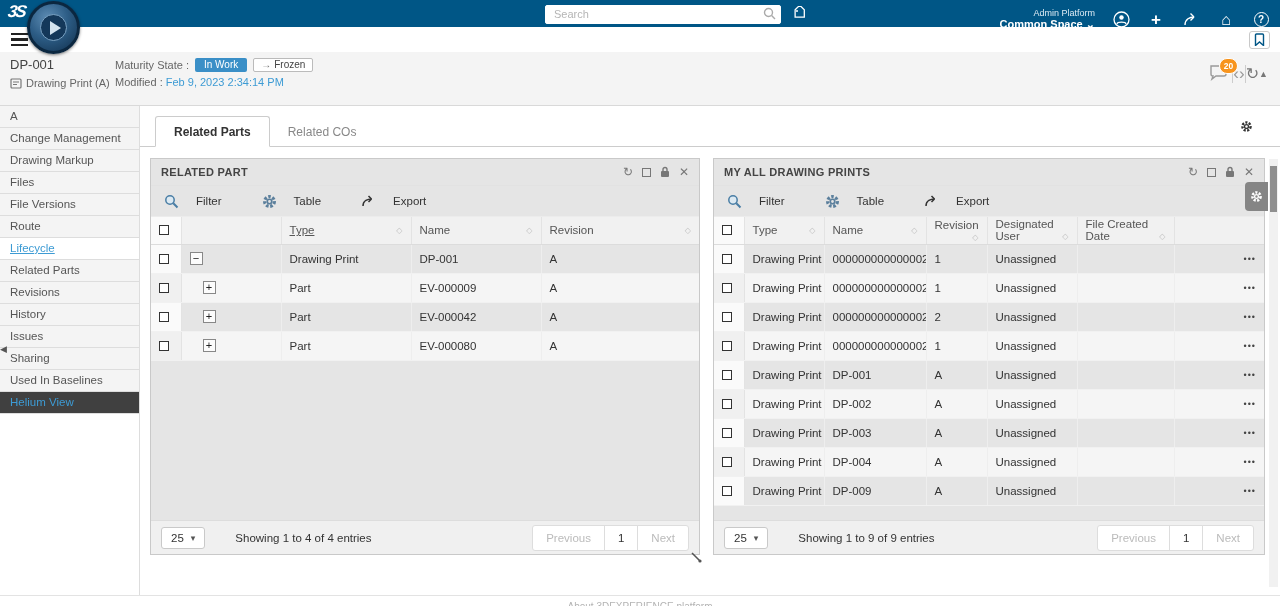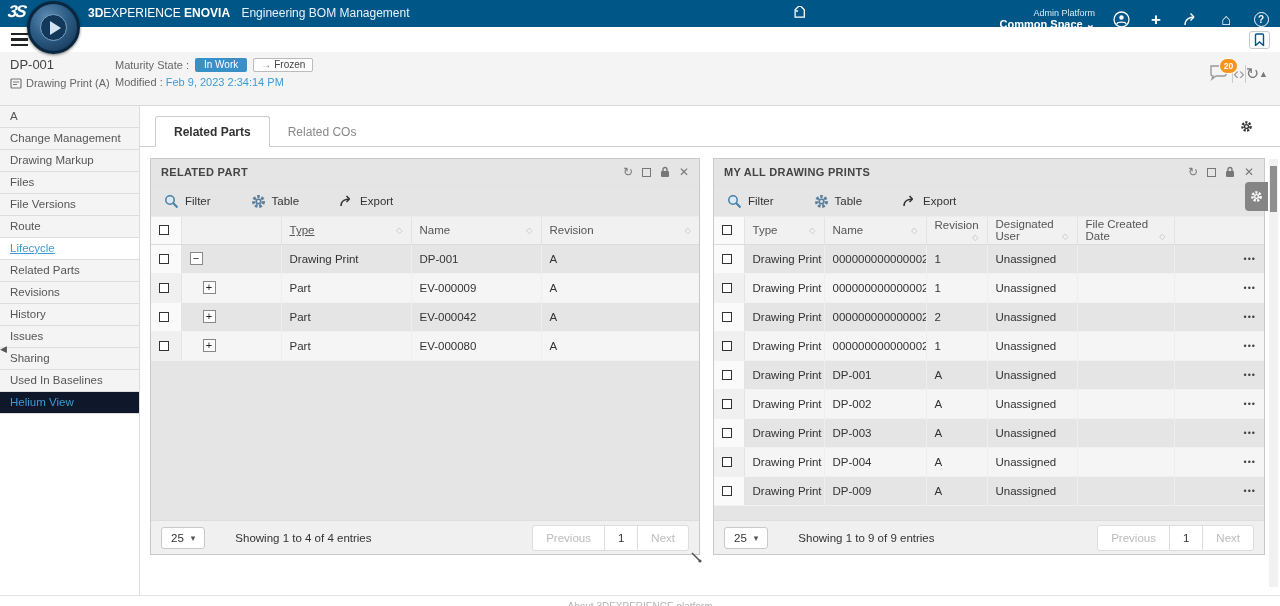--- a/index.html
+++ b/index.html
@@ -70,21 +70,21 @@
   .chev { font-size:17px; color:#999; cursor:pointer; line-height:14px; }
   .refr { font-size:16px; color:#777; cursor:pointer; line-height:14px; }
   .coll { font-size:9px; color:#777; cursor:pointer; }
 
   
   .main { display:flex; height:489px; }
   .sidebar { width:140px; border-right:1px solid #ddd; background:#fff; position:relative; }
   .side-item { padding:4px 10px 5px; border-bottom:1px solid #ddd; background:#f4f4f4; color:#555;
     font-size:11.5px; cursor:pointer; }
   .side-item.active { background:#fff; color:#3d9bd4; text-decoration:underline; }
-  .side-item.link { background:#0f172a; color:#3d9bd4; }
+  .side-item.link { background:#404040; color:#3d9bd4; }
   .side-collapse { position:absolute; left:-141px; top:240px; font-size:9px; color:#555; cursor:pointer; }
   .content { flex:1; position:relative; background:#fff; }
   .tabbar { height:41px; border-bottom:1px solid #ccc; display:flex; align-items:flex-end;
     padding-left:15px; position:relative; }
   .tab { padding:8px 18px 7px; font-size:12px; color:#888; cursor:pointer; }
   .tab.active { background:#fff; border:1px solid #ccc; border-bottom:1px solid #fff; margin-bottom:-1px;
     border-radius:3px 3px 0 0; font-weight:bold; color:#333; }
   .tabgear { position:absolute; right:27px; bottom:9px; color:#333; cursor:pointer; }
 
   
@@ -92,21 +92,21 @@
   .panel { height:397px; border:1px solid #c9c9c9; background:#e5e5e5; display:flex; flex-direction:column;
     position:relative; }
   .panel.pl { width:550px; }
   .panel.pr { width:552px; }
   .p-head { height:27px; border-bottom:1px solid #e2e2e2; display:flex; align-items:center; padding:0 10px; flex:none; }
   .p-title { font-size:11px; font-weight:bold; color:#444; letter-spacing:.3px; }
   .p-icons { margin-left:auto; display:flex; align-items:center; gap:9px; color:#777; }
   .p-icons .g { cursor:pointer; font-size:12px; line-height:12px; color:#777; }
   .sq { width:9px; height:9px; border:1.3px solid #777; display:inline-block; cursor:pointer; }
   .p-tools { height:31px; display:flex; align-items:center; padding:0 13px; border-bottom:1px solid #ececec; flex:none; }
-  .tool { display:flex; align-items:center; gap:6px; margin-right:40px; font-size:11.5px; color:#333; cursor:pointer; }
+  .tool { display:flex; align-items:center; gap:17px; margin-right:40px; font-size:11.5px; color:#333; cursor:pointer; }
   .gearblue { color:#5b7f9c; }
   .p-body { flex:1; overflow:hidden; }
   table { width:100%; border-collapse:collapse; table-layout:fixed; font-size:11.5px; color:#333; }
   thead th { background:#f1f1f1; border-bottom:1px solid #dcdcdc; border-right:1px solid #e3e3e3;
     height:27px; font-weight:normal; color:#555; text-align:left; padding:0 8px; }
   thead th:last-child { border-right:none; }
   tbody td { height:29px; padding:0 8px; border-right:1px solid #eeeeee; border-bottom:1px solid #f1f1f1;
     white-space:nowrap; overflow:hidden; }
   tbody td:last-child { border-right:none; }
   tr.stripe td { background:#f5f5f5; }
@@ -145,24 +145,26 @@
 </head>
 <body>
 
 <div class="topbar">
   <span class="swirl">3S</span>
   <div class="compass">
     <div class="inner">
         <div class="play"></div>
       </div>
   </div>
-  <div class="brandline">
-    <span class="b">3D</span><span class="lt">EXPERIENCE</span>
-    <span class="b">ENOVIA</span>
-    <span class="app">Engineering BOM Management</span>
+  <div class="searchwrap">
+    <input type="text" placeholder="Search" style="">
+    <svg width="13" height="13" viewBox="0 0 13 13">
+        <circle cx="5.5" cy="5.5" r="4" fill="none" stroke="#aaa" stroke-width="1.4"></circle>
+        <line x1="8.6" y1="8.6" x2="12" y2="12" stroke="#aaa" stroke-width="1.4"></line>
+      </svg>
   </div>
   <div class="tagbtn">
     <svg width="15" height="15" viewBox="0 0 15 15">
         <path d="M8.3 1.5 L13.5 6.7 L7 13.2 L1.8 8 L1.8 1.5 Z" fill="none" stroke="#fff" stroke-width="1.3" transform="rotate(45 7.5 7.5)"></path>
         <circle cx="5" cy="5" r="1" fill="#fff"></circle>
       </svg>
   </div>
   <div class="tb-right">
     <div class="userblock">
       <div class="role">Admin Platform</div>

